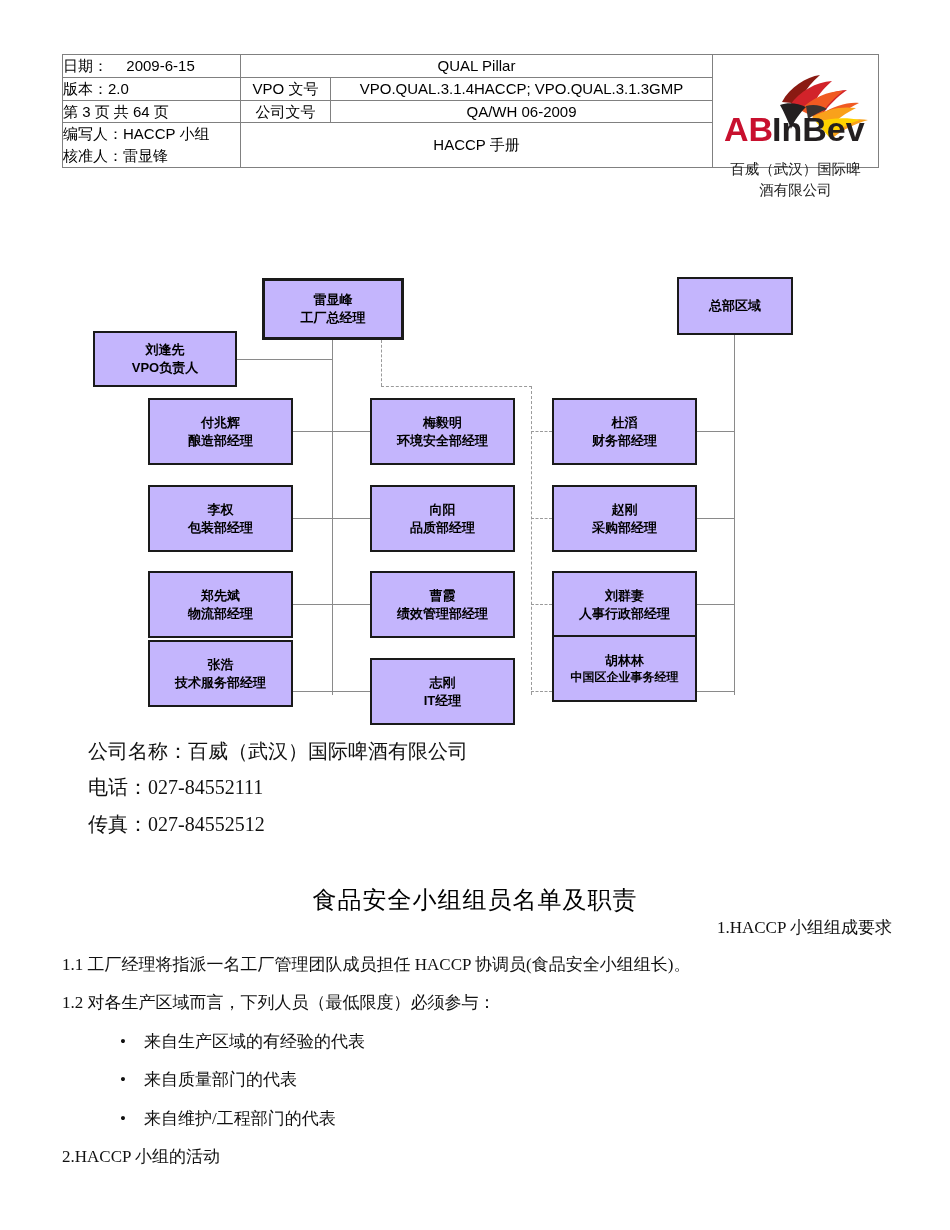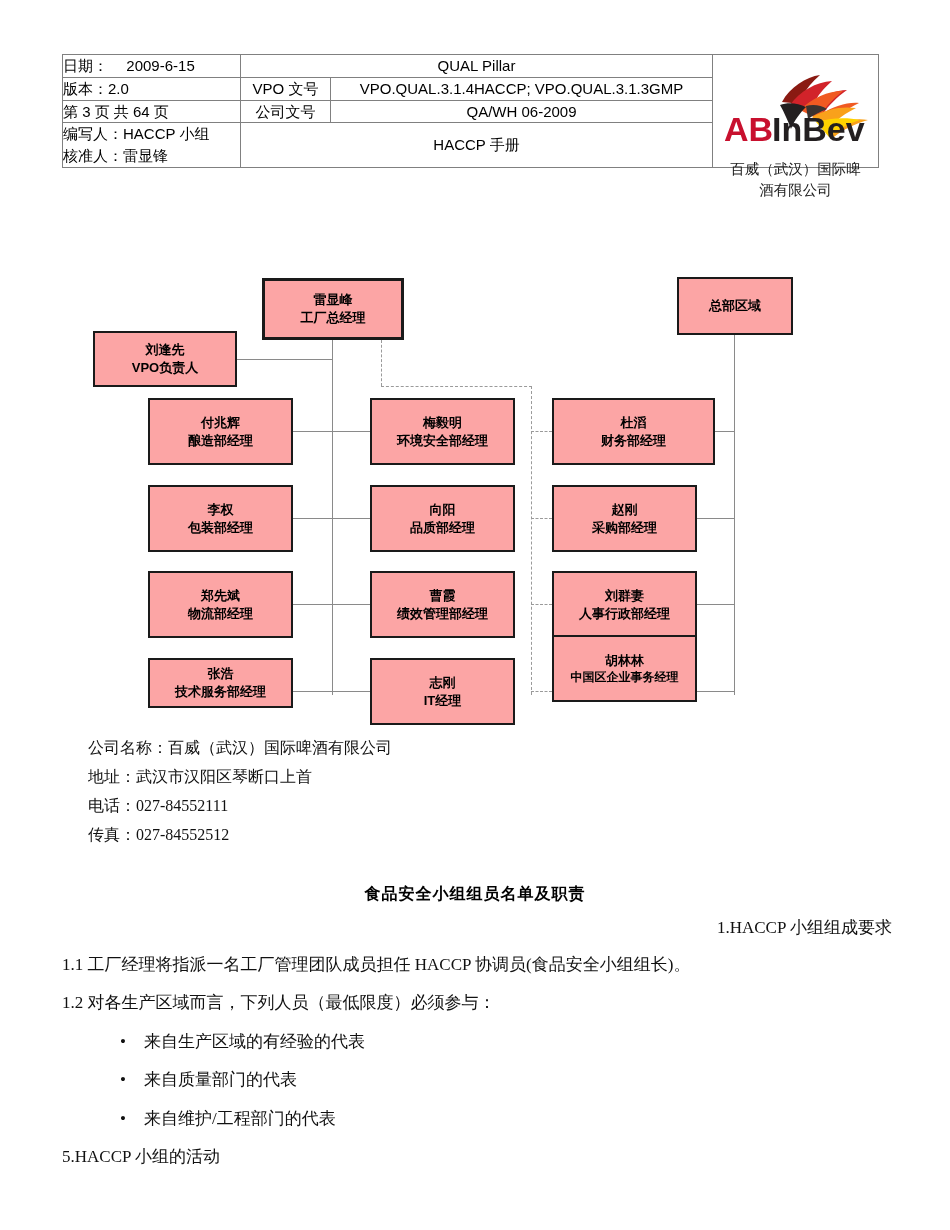--- a/index.html
+++ b/index.html
@@ -73,21 +73,21 @@
     position: absolute;
     left: 0;
     top: 0;
     width: 950px;
     height: 1230px;
     pointer-events: none;
   }
   .org-box {
     position: absolute;
     border: 2px solid #1a1a1a;
-    background: #fca5a5;
+    background: #c4b5fd;
     box-sizing: border-box;
     display: flex;
     flex-direction: column;
     align-items: center;
     justify-content: center;
     text-align: center;
     font-weight: bold;
     font-size: 13px;
     line-height: 1.35;
     color: #000;
@@ -118,36 +118,36 @@
     border-left: 1px dashed #9a9a9a;
     width: 0;
   }
 
   
   .company-info {
     position: absolute;
     left: 88px;
     top: 733px;
     font-family: "Liberation Serif", serif;
-    font-size: 16px;
+    font-size: 20px;
     line-height: 1.82;
     color: #111;
   }
   .company-info div { white-space: nowrap; }
 
   
   .section-title {
     position: absolute;
     left: 0;
     top: 884px;
     width: 950px;
     text-align: center;
     font-family: "Liberation Serif", serif;
-    font-weight: bold;
-    font-size: 16px;
+    font-weight: normal;
+    font-size: 24px;
     letter-spacing: 1px;
     color: #000;
   }
   .body-text {
     position: absolute;
     left: 62px;
     top: 915px;
     width: 830px;
     font-family: "Liberation Serif", serif;
     font-size: 17px;
@@ -288,21 +288,21 @@
     <span class="ln">酿造部经理</span>
   </div>
   <div class="org-box" style="left:148px; top:571px; width:145px; height:67px;">
     <span class="ln">郑先斌</span>
     <span class="ln">物流部经理</span>
   </div>
   <div class="org-box" style="left:148px; top:485px; width:145px; height:67px;">
     <span class="ln">李权</span>
     <span class="ln">包装部经理</span>
   </div>
-  <div class="org-box" style="left:148px; top:658px; width:145px; height:50px;">
+  <div class="org-box" style="left:148px; top:640px; width:145px; height:67px;">
     <span class="ln">张浩</span>
     <span class="ln">技术服务部经理</span>
   </div>
 
   <div class="org-box" style="left:370px; top:398px; width:145px; height:67px;">
     <span class="ln">梅毅明</span>
     <span class="ln">环境安全部经理</span>
   </div>
   <div class="org-box" style="left:370px; top:485px; width:145px; height:67px;">
     <span class="ln">向阳</span>
@@ -310,41 +310,40 @@
   </div>
   <div class="org-box" style="left:370px; top:571px; width:145px; height:67px;">
     <span class="ln">曹霞</span>
     <span class="ln">绩效管理部经理</span>
   </div>
   <div class="org-box" style="left:370px; top:658px; width:145px; height:67px;">
     <span class="ln">志刚</span>
     <span class="ln">IT经理</span>
   </div>
 
-  <div class="org-box" style="left:552px; top:398px; width:163px; height:67px;">
+  <div class="org-box" style="left:552px; top:398px; width:145px; height:67px;">
     <span class="ln">杜滔</span>
     <span class="ln">财务部经理</span>
   </div>
   <div class="org-box" style="left:552px; top:485px; width:145px; height:67px;">
     <span class="ln">赵刚</span>
     <span class="ln">采购部经理</span>
   </div>
   <div class="org-box" style="left:552px; top:571px; width:145px; height:67px;">
     <span class="ln">刘群妻</span>
     <span class="ln">人事行政部经理</span>
   </div>
   <div class="org-box" style="left:552px; top:635px; width:145px; height:67px;">
     <span class="ln">胡林林</span>
     <span class="ln" style="font-size:12px">中国区企业事务经理</span>
   </div>
 </div>
 
 <div class="company-info">
   <div>公司名称：百威（武汉）国际啤酒有限公司</div>
-  <div>地址：武汉市汉阳区琴断口上首</div>
   <div>电话：027-84552111</div>
   <div>传真：027-84552512</div>
 </div>
 
 <div class="section-title">食品安全小组组员名单及职责</div>
 
 <div class="body-text">
   <p class="para tight">1.HACCP 小组组成要求</p>
   <p class="para">1.1 工厂经理将指派一名工厂管理团队成员担任 HACCP 协调员(食品安全小组组长)。</p>
   <p class="para">1.2 对各生产区域而言，下列人员（最低限度）必须参与：</p>
@@ -355,14 +354,14 @@
     </li>
     <li>
       <span class="dot">•</span>
       <span>来自质量部门的代表</span>
     </li>
     <li>
       <span class="dot">•</span>
       <span>来自维护/工程部门的代表</span>
     </li>
   </ul>
-  <p class="para">5.HACCP 小组的活动</p>
+  <p class="para">2.HACCP 小组的活动</p>
 </div>
 
 </body></html>

